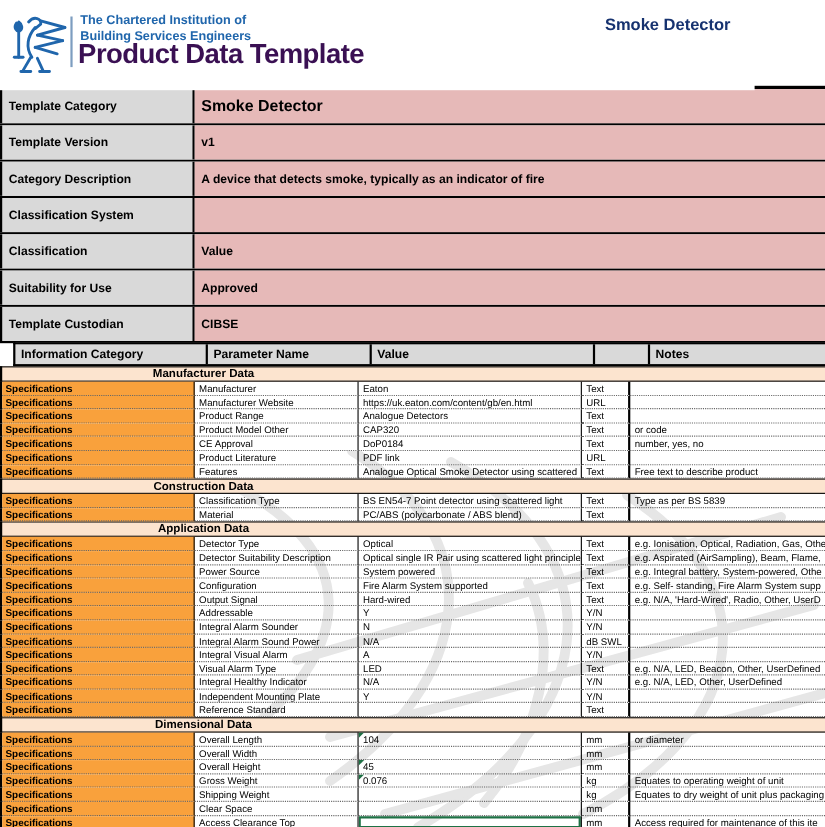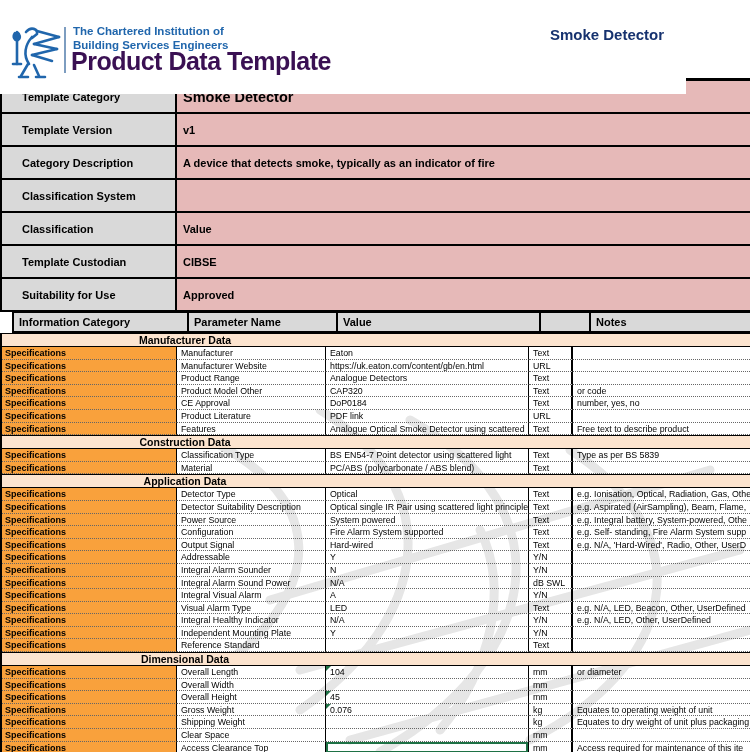--- a/index.html
+++ b/index.html
@@ -4,35 +4,35 @@
 <style>
   html,body{margin:0;padding:0;}
   body{
     width:750px;height:752px;overflow:hidden;background:#fff;
     font-family:"Liberation Sans","DejaVu Sans",sans-serif;
     position:relative;color:#000;
   }
   .page{position:absolute;inset:0;}
 
   
-  .hdr{position:absolute;left:0;top:16px;width:686px;height:78px;background:#fff;z-index:2;}
+  .hdr{position:absolute;left:0;top:4px;width:686px;height:78px;background:#fff;z-index:2;}
   .logo{position:absolute;left:7px;top:6px;}
   .logo-divider{position:absolute;left:64px;top:11px;width:2px;height:46px;background:#7d9dc0;}
   .org{position:absolute;left:73px;top:9px;font-weight:bold;font-size:11.5px;line-height:13.5px;color:#2066ac;}
   .pdt-title{position:absolute;left:71px;top:31px;font-weight:bold;font-size:25px;letter-spacing:-0.5px;color:#3a1053;}
   .doc-title{position:absolute;left:537px;top:10px;width:140px;text-align:center;font-weight:bold;font-size:15px;color:#16326f;}
 
   
   .watermark{position:absolute;left:150px;top:410px;z-index:0;opacity:.85;}
 
   
   .meta{position:absolute;left:0;top:78px;width:750px;z-index:1;border-top:3px solid #000;}
   .meta-row{display:flex;height:33px;box-sizing:border-box;border-bottom:2px solid #000;}
   .meta-label{width:177px;box-sizing:border-box;background:#d9d9d9;border-left:2px solid #000;border-right:2px solid #000;
-    display:flex;align-items:center;padding-left:20px;font-weight:bold;font-size:11px;}
+    display:flex;align-items:center;padding-left:6px;font-weight:bold;font-size:11px;}
   .meta-value{flex:1;background:#e6b9b8;display:flex;align-items:center;padding-left:6px;font-weight:bold;font-size:11px;}
   .meta-row .big{font-size:14.5px;}
 
   
   .colhead{position:absolute;left:12px;top:311px;width:750px;height:22px;z-index:1;display:flex;box-sizing:border-box;
     background:#d9d9d9;border-top:2px solid #000;border-bottom:2px solid #000;border-left:2px solid #000;}
   .colhead>div{box-sizing:border-box;display:flex;align-items:center;padding-left:5px;font-weight:bold;font-size:11px;
     border-right:2px solid #000;white-space:nowrap;overflow:hidden;}
   .colhead .w1{width:175px;} .colhead .w2{width:149px;} .colhead .w3{width:203px;} .colhead .w4{width:44px;padding-left:48px;}
   .colhead .w5{flex:1;border-right:none;}
@@ -121,27 +121,27 @@
         <div class="meta-label">Classification System</div>
         <div class="meta-value"></div>
       </div>
 
       <div class="meta-row">
         <div class="meta-label">Classification</div>
         <div class="meta-value">Value</div>
       </div>
 
       <div class="meta-row">
+        <div class="meta-label">Suitability for Use</div>
+        <div class="meta-value">Approved</div>
+      </div>
+
+      <div class="meta-row">
         <div class="meta-label">Template Custodian</div>
         <div class="meta-value">CIBSE</div>
-      </div>
-
-      <div class="meta-row">
-        <div class="meta-label">Suitability for Use</div>
-        <div class="meta-value">Approved</div>
       </div>
     </div>
 
   <div class="colhead">
     <div class="w1">Information Category</div>
     <div class="w2">Parameter Name</div>
     <div class="w3">Value</div>
     <div class="w4">Units</div>
     <div class="w5">Notes</div>
   </div>

